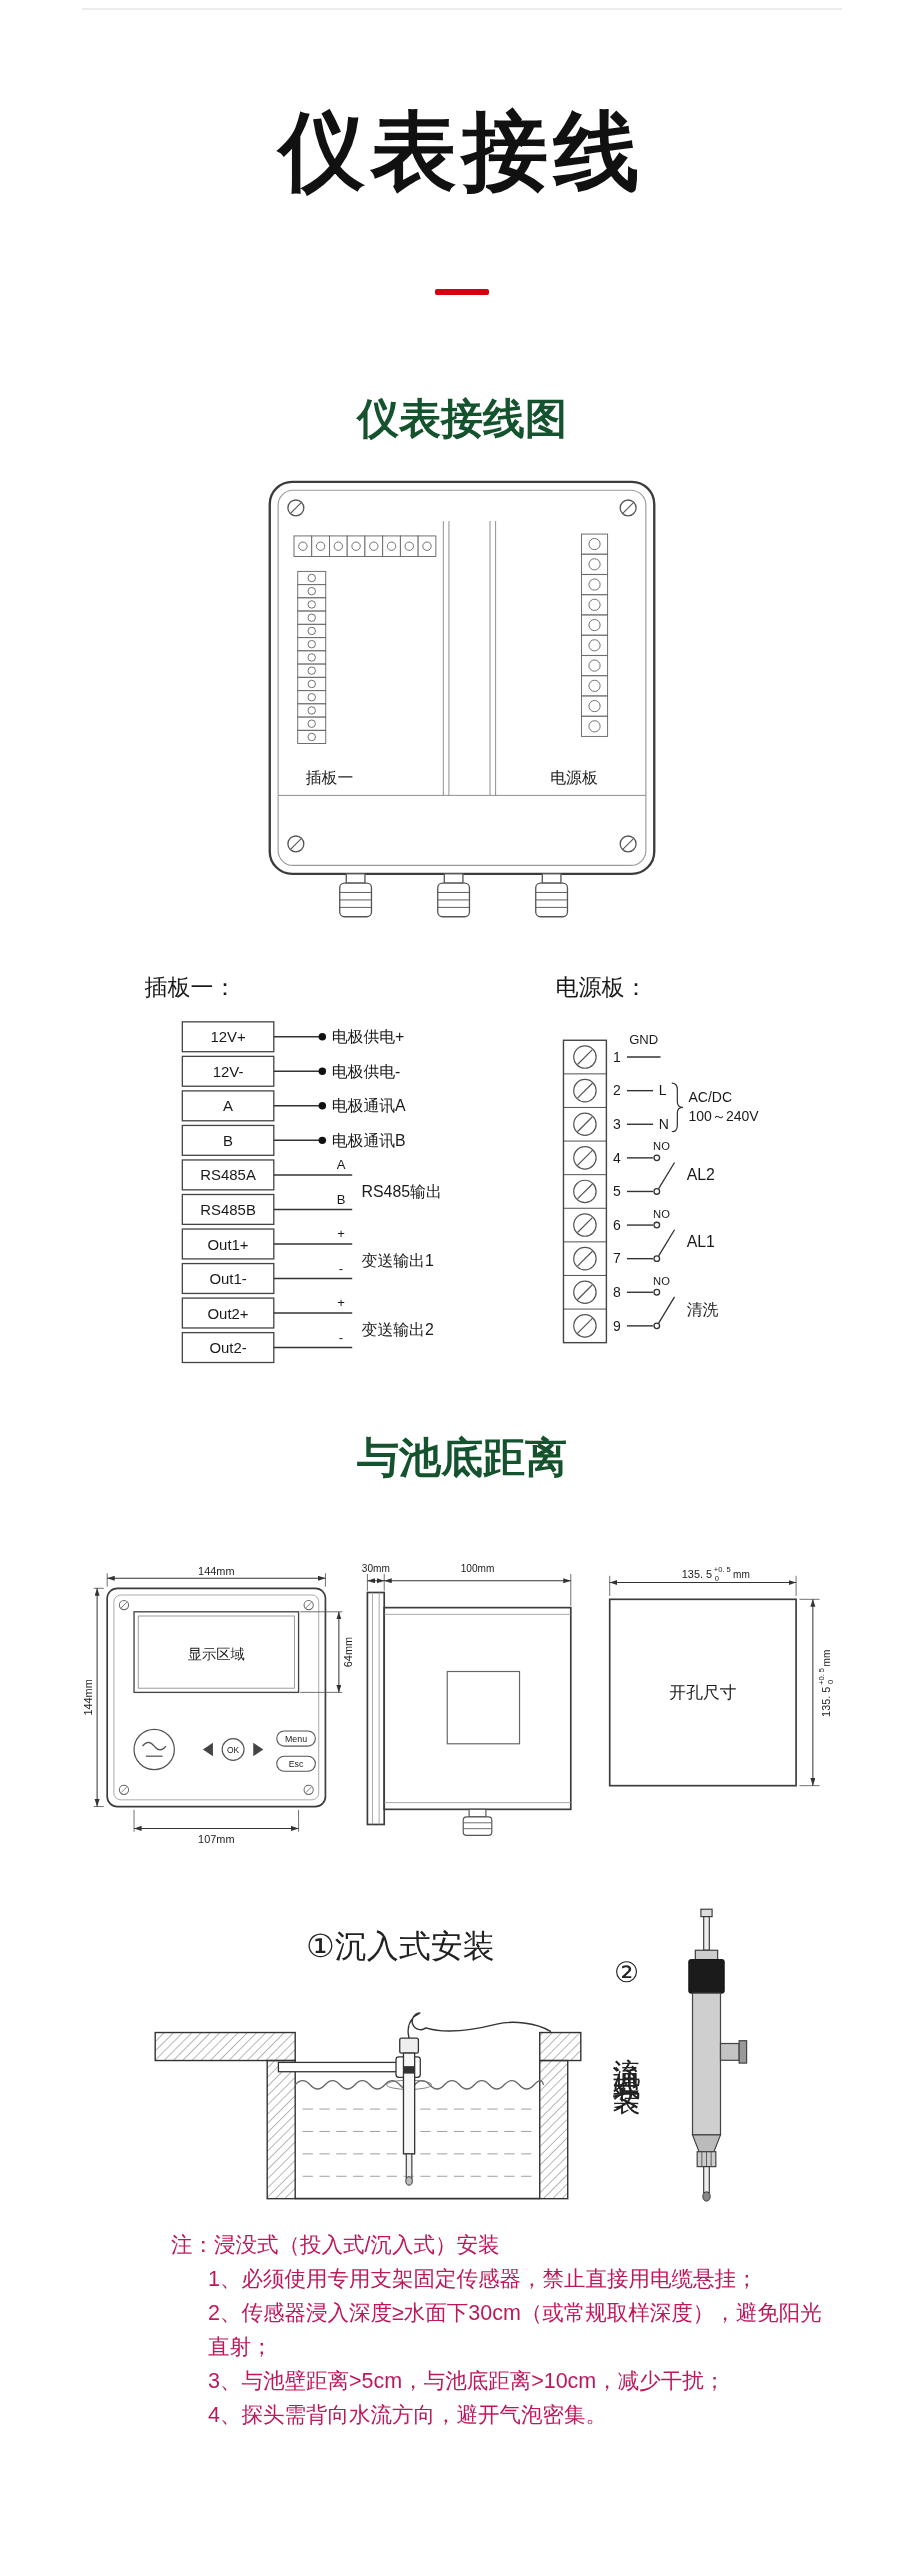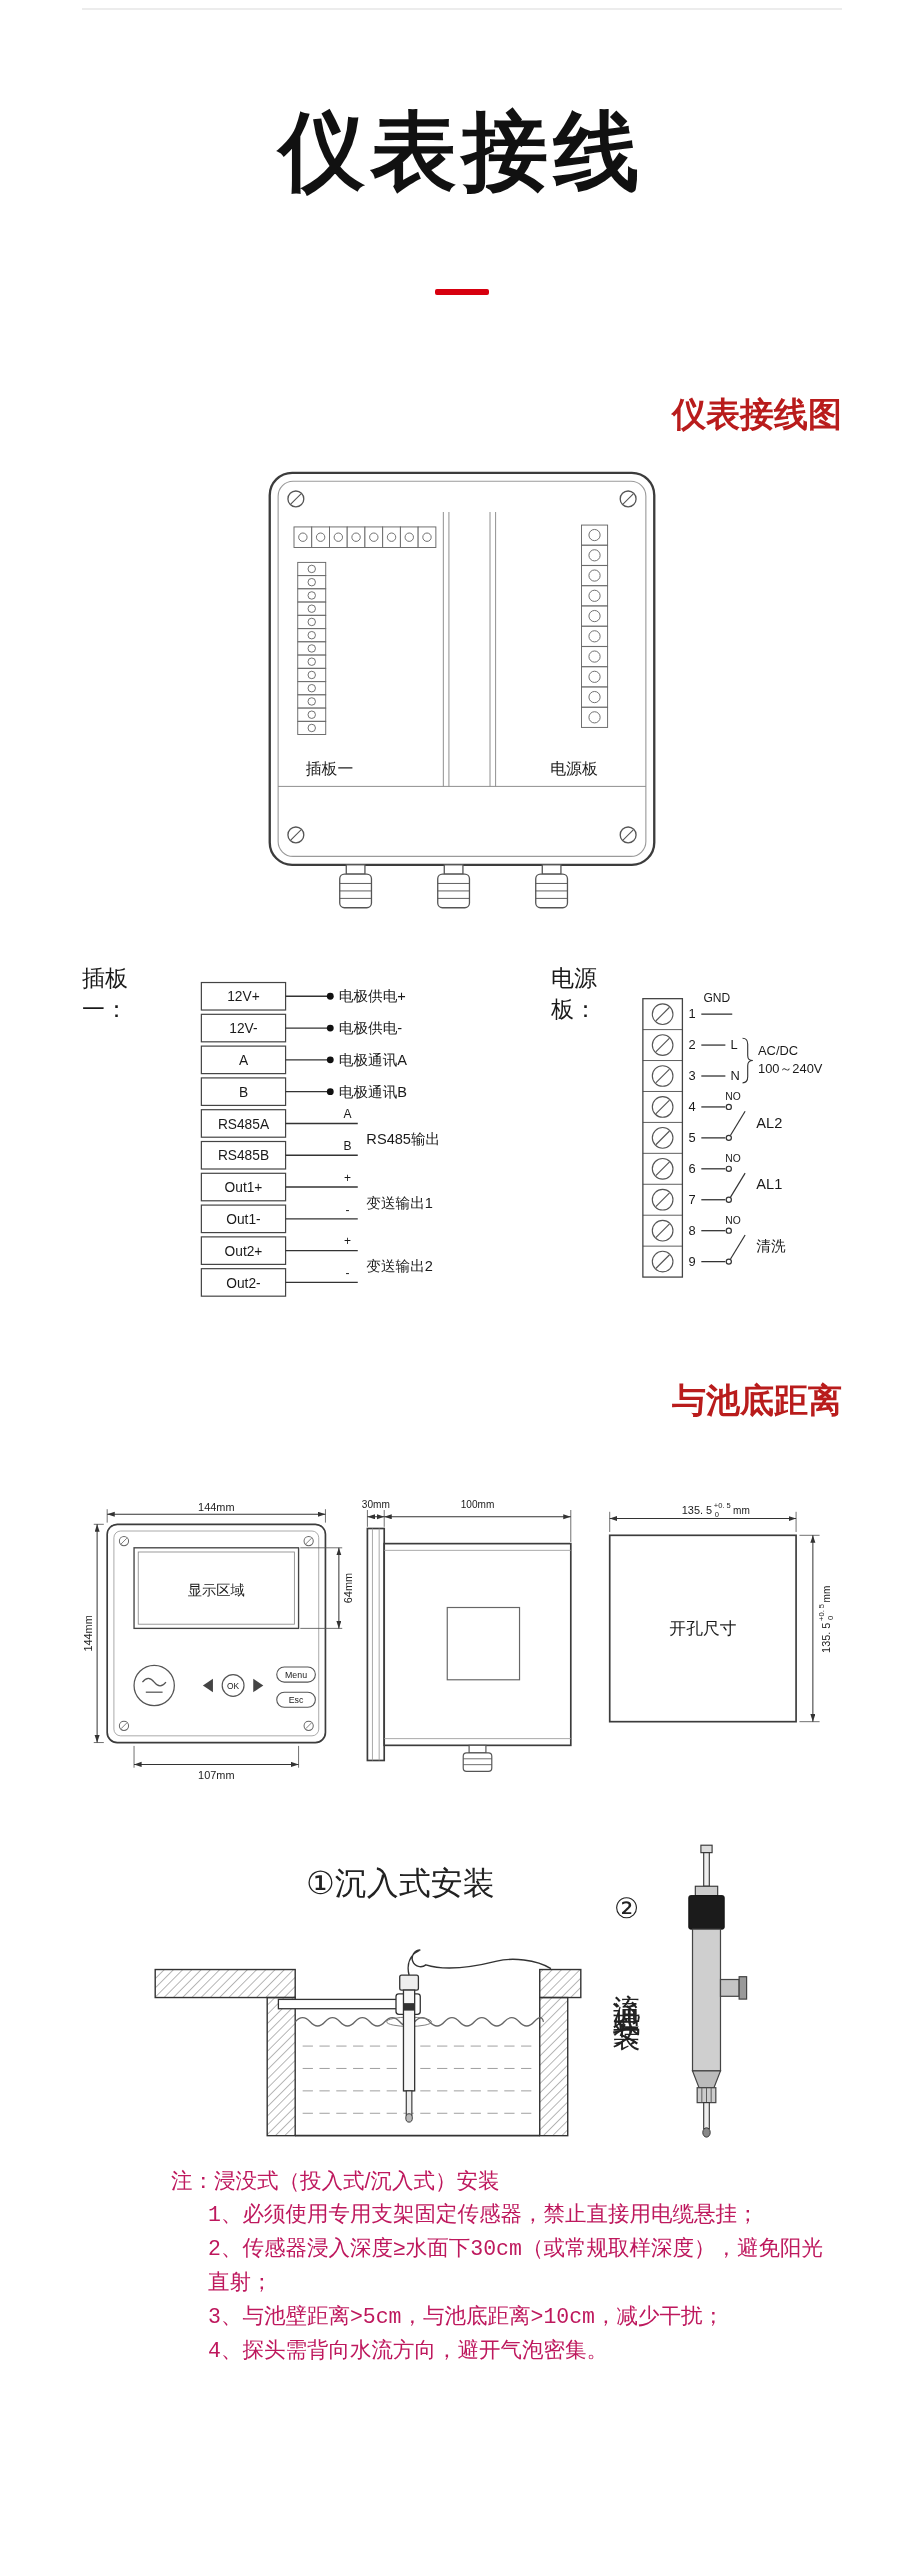--- a/index.html
+++ b/index.html
@@ -2,40 +2,40 @@
 <html style="font-size:15px"><head>
 <meta charset="utf-8">
 <style>
   * { margin:0; padding:0; box-sizing:border-box; }
   html,body { background:#fff; }
   body { font-family:"Liberation Sans","DejaVu Sans",sans-serif; color:#1a1a1a; }
   .page { width:760px; height:2576px; margin:8px auto; background:#fff; border-top:2.8px solid #ececec; overflow:hidden; }
 
   .main-title { margin-top:90px; text-align:center; font-size:86px; line-height:1.2; font-weight:900; letter-spacing:5.6px; color:#111; }
   .red-dash { width:54px; height:5.6px; background:#d7000f; margin:86px auto 0; border-radius:1.9px; }
-  .section-heading { margin-top:99px; text-align:right; font-size:34px; line-height:1.2; font-weight:600; color:#b91c1c; }
+  .section-heading { margin-top:99px; text-align:center; font-size:42px; line-height:1.2; font-weight:600; color:#14532d; }
   .section-heading.dim { margin-top:60px; }
   .section-heading.inst { margin-top:86px; }
 
   .device-wrap { text-align:center; margin-top:34px; }
 
   .wiring-row { display:flex; justify-content:center; gap:75px; margin-top:41px; }
-  .board-block { display:flex; }
+  .board-block { display:flex; flex-direction:column; }
   .board-label { font-size:23px; color:#1a1a1a; margin-bottom:13px; }
 
   .dims-row { display:flex; justify-content:center; align-items:flex-start; margin-top:65px; }
 
   .install-row { display:flex; justify-content:flex-start; margin-top:41px; padding-left:47px; }
   .submerged-block { width:478px; }
   .submerged-label { font-size:32px; color:#222; margin:18.7px 0 15px 177px; }
   .flow-block { display:flex; gap:13px; }
   .flow-label-vertical { writing-mode:vertical-rl; text-orientation:upright; font-size:28px; letter-spacing:7.5px; color:#222; padding-top:49px; height:308px; }
 
   .notes { margin:13px 0 0 89px; font-size:21.5px; line-height:34px; color:#be185d; }
-  .note-item { padding-left:37px;font-family:Liberation Mono, monospace; }
+  .note-item { padding-left:37px; }
 
   svg text { font-family:"Liberation Sans","DejaVu Sans",sans-serif; fill:#1a1a1a; }
   svg .serif-text { font-family:"Liberation Serif","DejaVu Serif",serif; }
   .dimtxt { font-size:13px; fill:#222; }
 </style>
 </head>
 <body>
 
 <svg width="0" height="0" style="position:absolute" aria-hidden="true">
   <defs>

